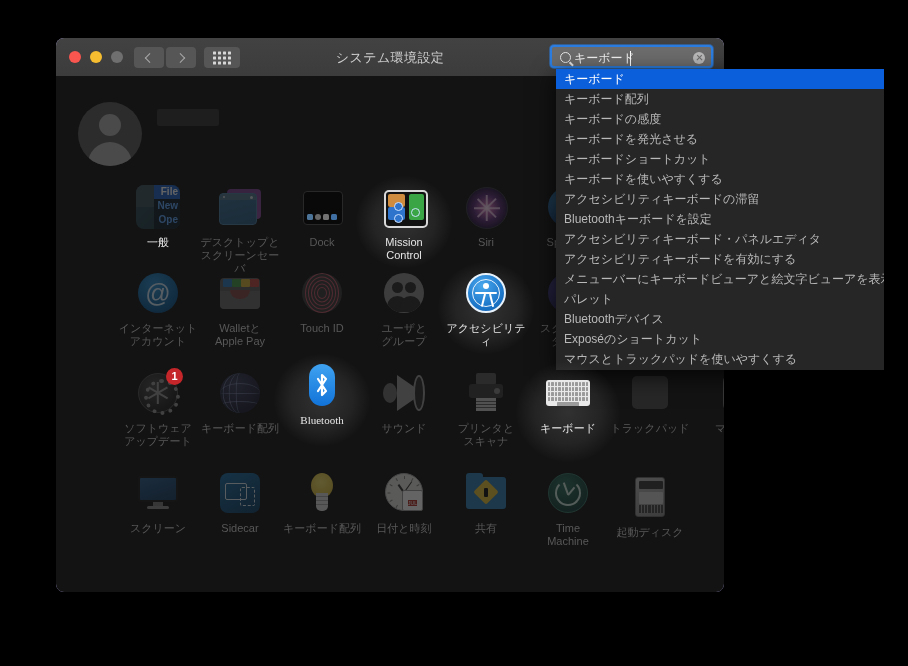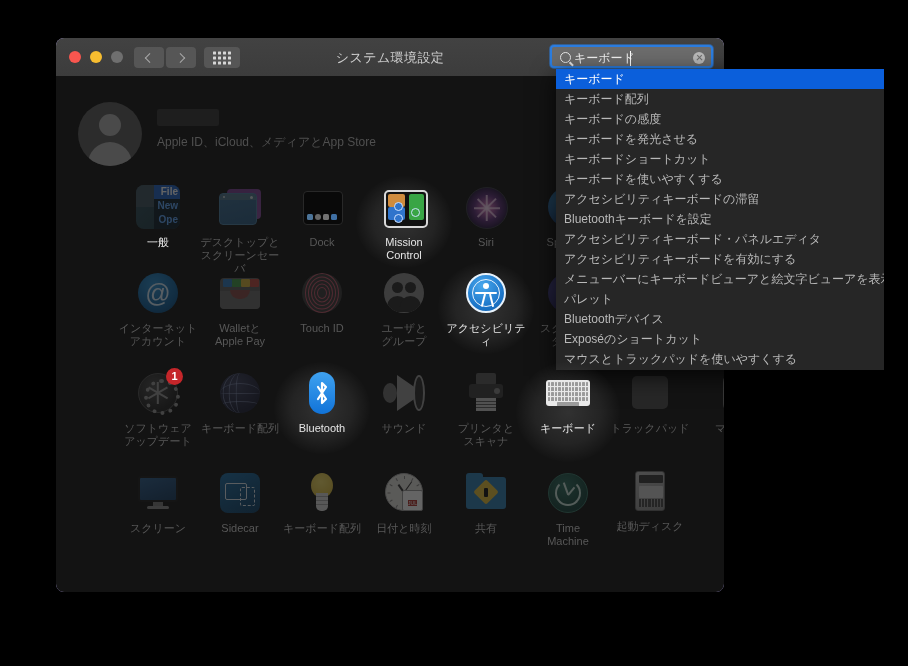--- a/index.html
+++ b/index.html
@@ -265,21 +265,20 @@
     </div>
 
     <div id="prefs-body">
 
       <div id="appleid-row">
         <div id="avatar">
           <span class="head"></span>
             <span class="body"></span>
         </div>
         <div id="appleid-name"></div>
-        <div id="appleid-sub">Apple ID、iCloud、メディアとApp Store</div>
       </div>
 
       <div id="icon-grid">
 
         <div class="cell hot" style="left:61px;top:0;">
           <div class="art">
             <div class="ic-general dim">
               <div class="sb"></div>
                 <div class="menu"></div>
                 <div class="hl"></div>
@@ -456,21 +455,21 @@
                 <i class="mer" style="width:22px;"></i>
                 <i class="mer" style="width:34px;"></i>
               <i class="par" style="top:10px;height:20px;"></i>
                 <i class="par" style="top:20px;height:1px;"></i>
                 <i class="par" style="top:28px;height:8px;"></i>
             </div>
           </div>
           <div class="lbl">キーボード配列</div>
         </div>
 
-        <div class="cell hot" style="left:225px;top:186px;">
+        <div class="cell hot" style="left:225px;top:178px;font-family:Liberation Serif, serif;">
           <div class="glow"></div>
           <div class="art">
             <div class="ic-bluetooth bright">
               <svg width="16" height="26" viewBox="0 0 16 26">
                 <path d="M4 7 L12 19 L8 23 L8 3 L12 7 L4 19" fill="none" stroke="#ffffff" stroke-width="2.2" stroke-linejoin="round" stroke-linecap="round"></path>
               </svg>
             </div>
           </div>
           <div class="lbl">Bluetooth</div>
         </div>
@@ -660,21 +659,21 @@
             <div class="ic-timemachine dim">
                 <i class="ring"></i>
                 <i class="h"></i>
                 <i class="m"></i>
               </div>
           </div>
           <div class="lbl">Time
 Machine</div>
         </div>
 
-        <div class="cell" style="left:553px;top:284px;">
+        <div class="cell" style="left:553px;top:290px;">
           <div class="art">
             <div class="ic-disk dim">
               <i class="top"></i>
                 <i class="lbl2"></i>
               <span class="bars">
                   <i></i>
                   <i></i>
                   <i></i>
                   <i></i>
                   <i></i>

